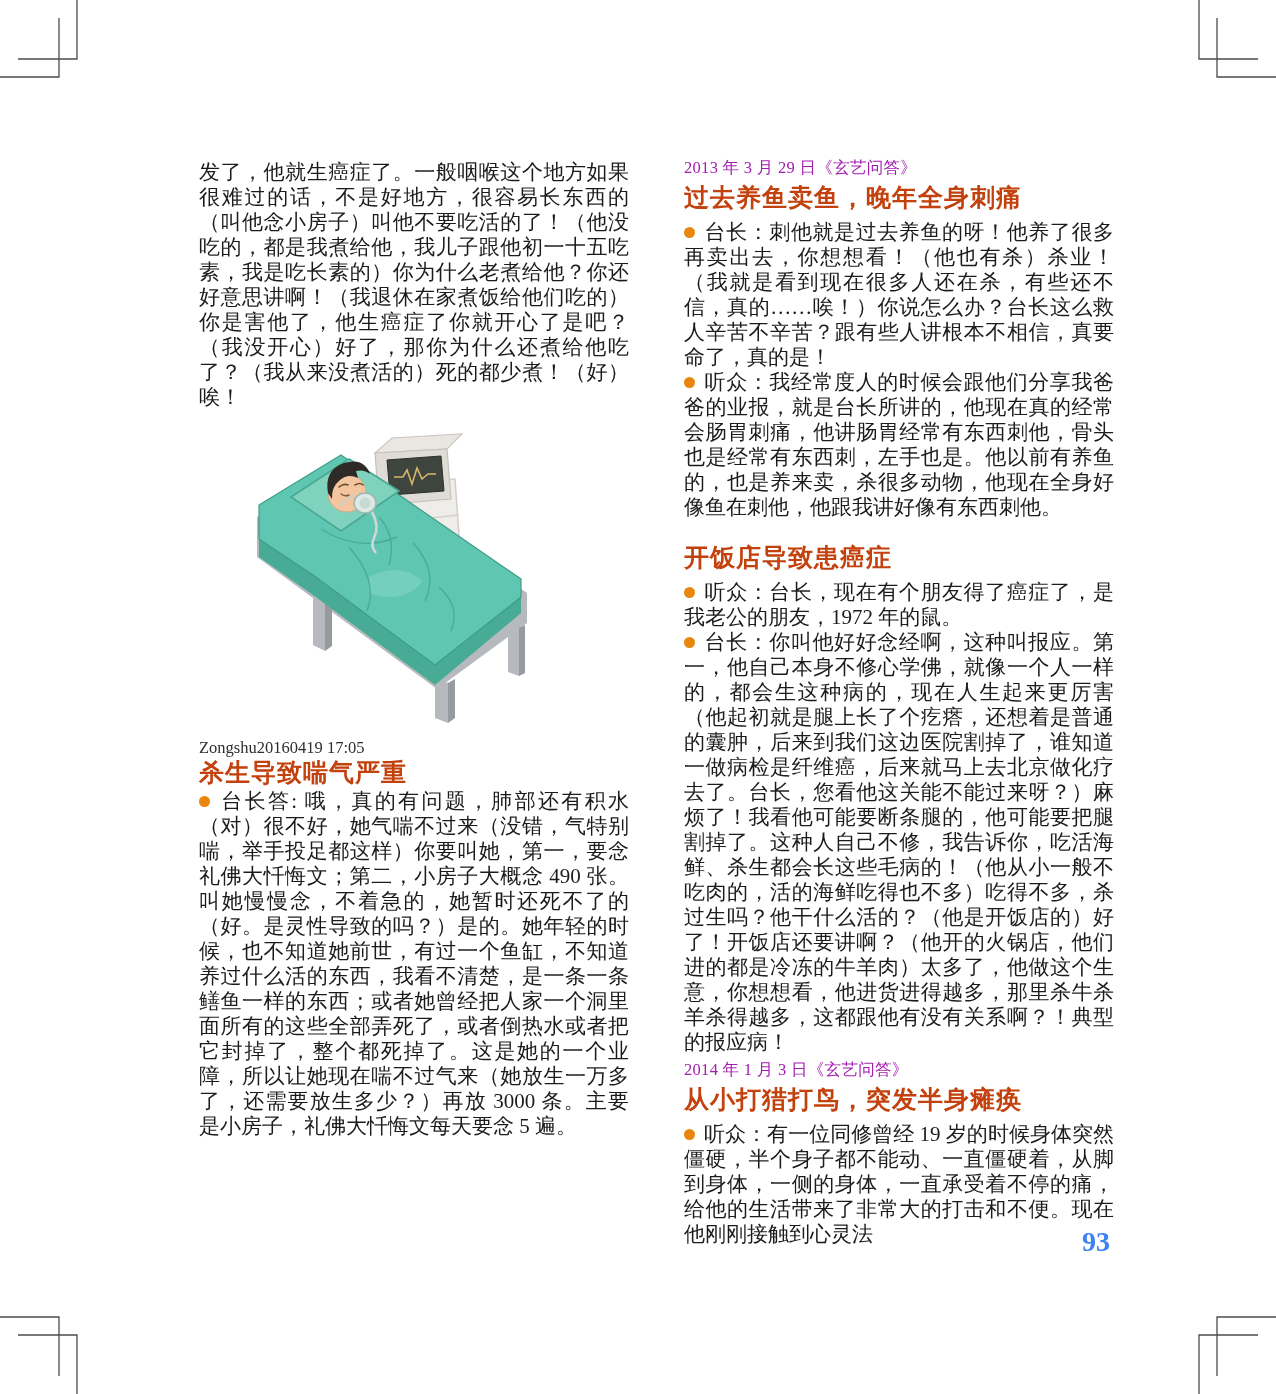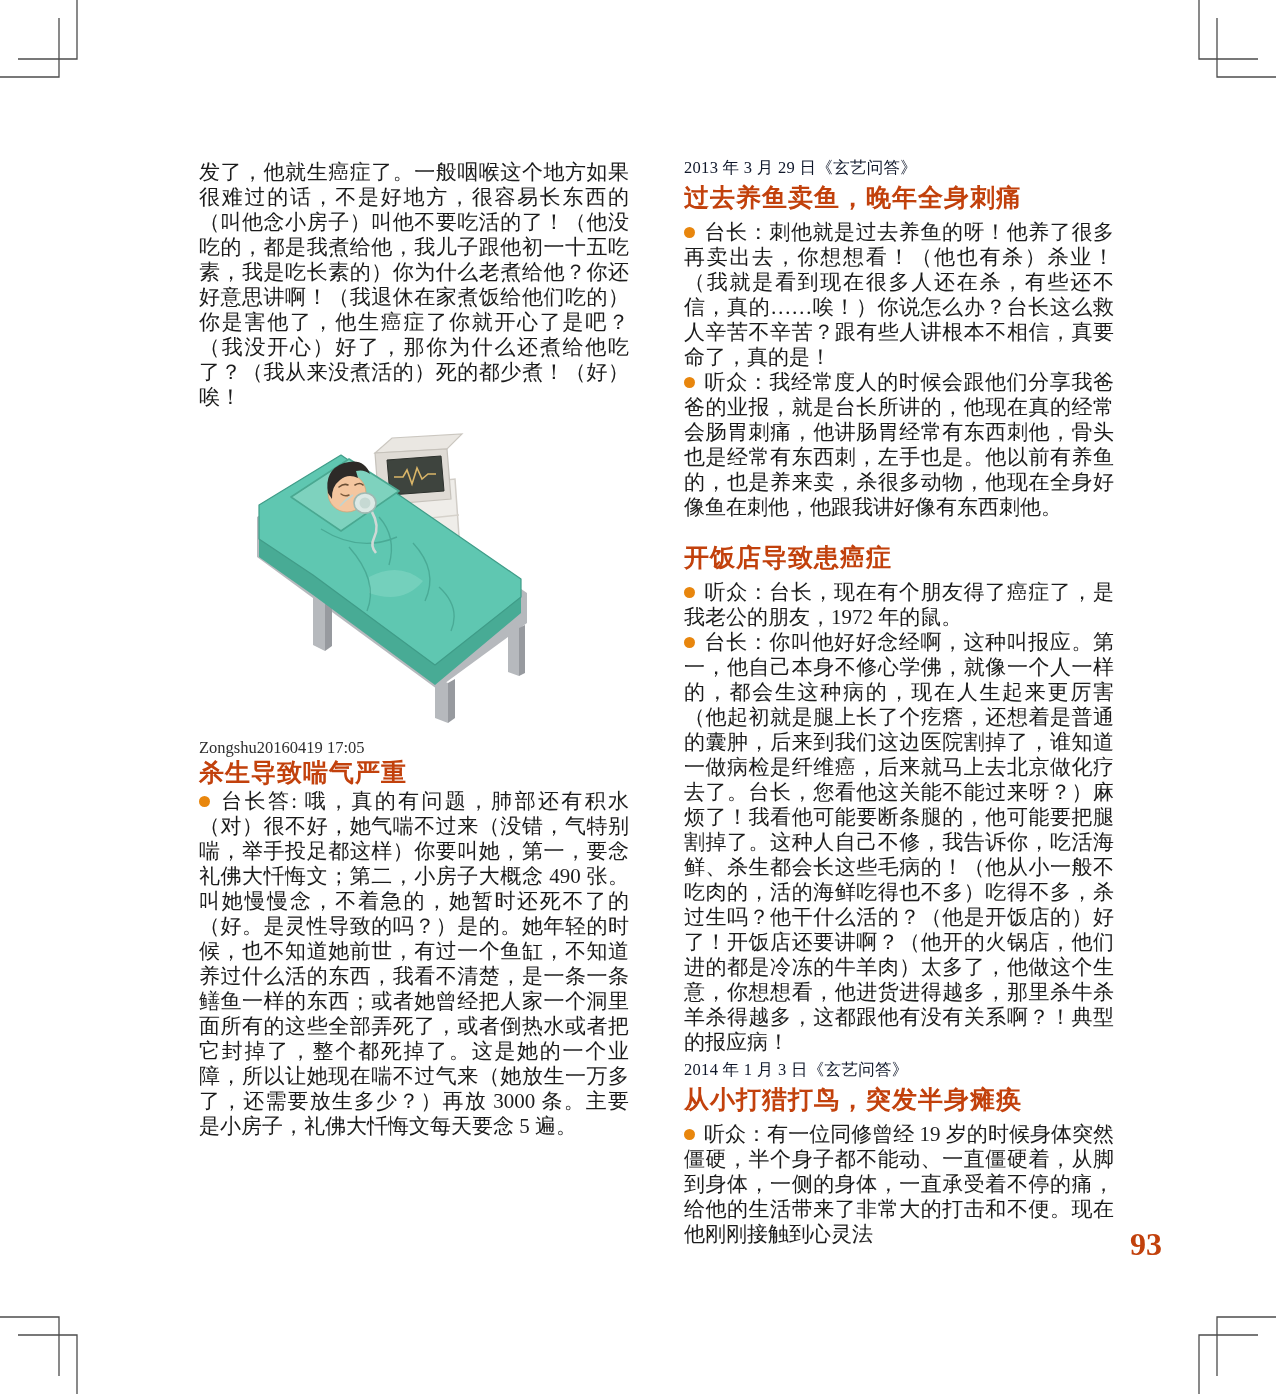--- a/index.html
+++ b/index.html
@@ -7,27 +7,27 @@
         font-family:"Liberation Serif","DejaVu Serif",serif;color:#1b1b1b;}
   .cropmarks{position:absolute;left:0;top:0;pointer-events:none;}
   .col{position:absolute;}
   #col-left{left:199px;top:160px;width:430px;height:1100px;}
   #col-right{left:684px;top:158px;width:430px;height:1120px;}
   .blk{position:absolute;left:0;width:430px;}
   .bodytext{font-size:21px;line-height:25px;text-align:justify;color:#1b1b1b;}
   .bodytext p{margin:0;}
   .bullet{display:inline-block;width:11px;height:11px;border-radius:50%;
           background:#E8860D;margin-right:9px;transform:translateY(-1px);}
-  .sec-date{font-size:16.5px;line-height:20px;color:#0f172a;letter-spacing:.3px;}
+  .sec-date{font-size:16.5px;line-height:20px;color:#a21caf;letter-spacing:.3px;}
   .sec-title{font-family:"Liberation Sans","DejaVu Sans",sans-serif;font-weight:700;
              font-size:25px;line-height:30px;color:#c2410c;margin-top:4px;letter-spacing:1px;}
   .sec-body{margin-top:8px;}
   .caption{font-size:16.5px;line-height:20px;color:#2e2e2e;}
-  #page-number{position:absolute;left:1082px;top:1226px;font-size:32px;font-weight:700;
-               color:#c2410c;font-family:"Liberation Serif","DejaVu Serif",serif;margin-left:48px;}
+  #page-number{position:absolute;left:1082px;top:1226px;font-size:28px;font-weight:700;
+               color:#3b82f6;font-family:"Liberation Serif","DejaVu Serif",serif;}
   .illus{position:absolute;left:30px;top:265px;width:370px;height:300px;}
 </style>
 </head>
 <body>
 
 <div id="page">
 
   <svg class="cropmarks" width="1276" height="1394" viewBox="0 0 1276 1394">
     <g fill="none" stroke="#4c4c4c" stroke-width="1.3">
       <path d="M77,0 V59 H18"></path>        

